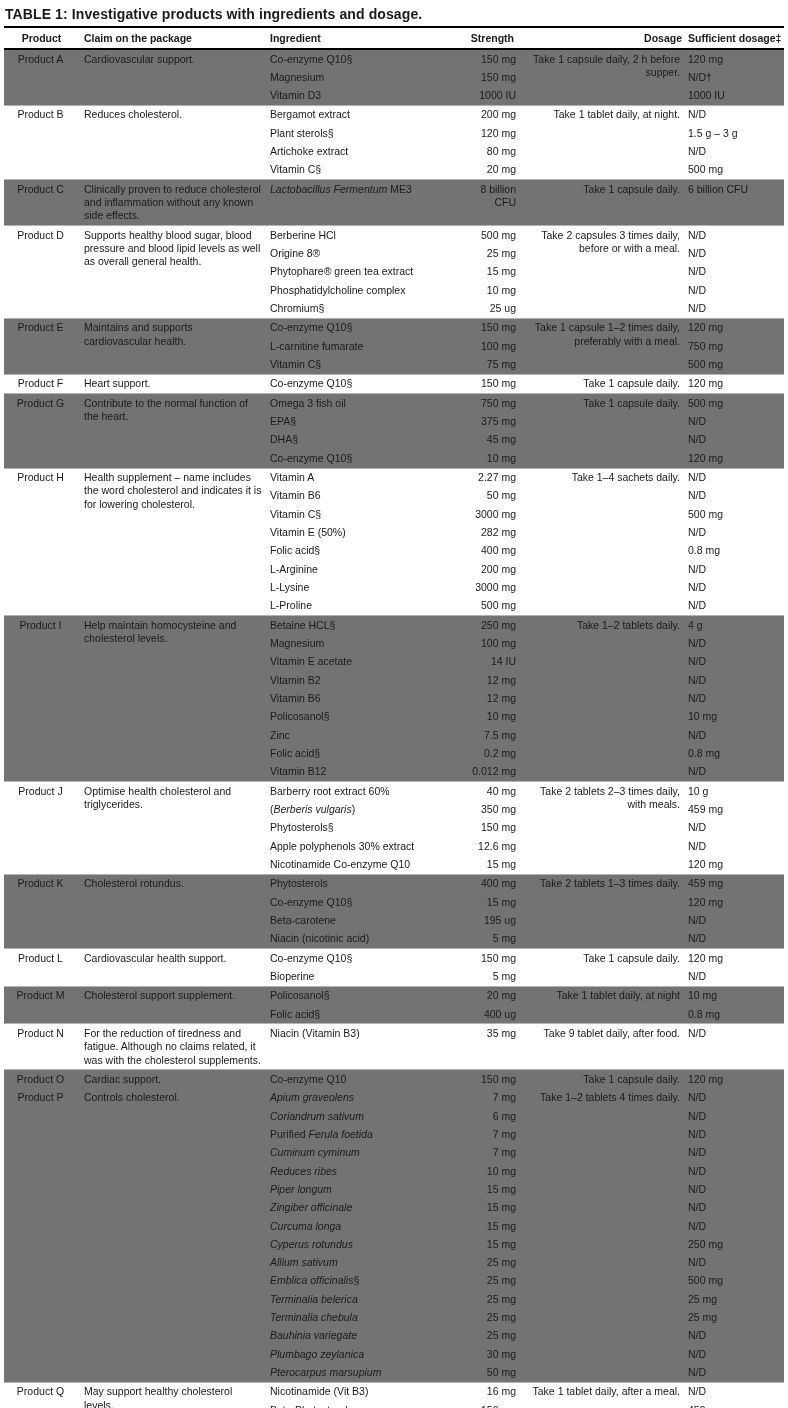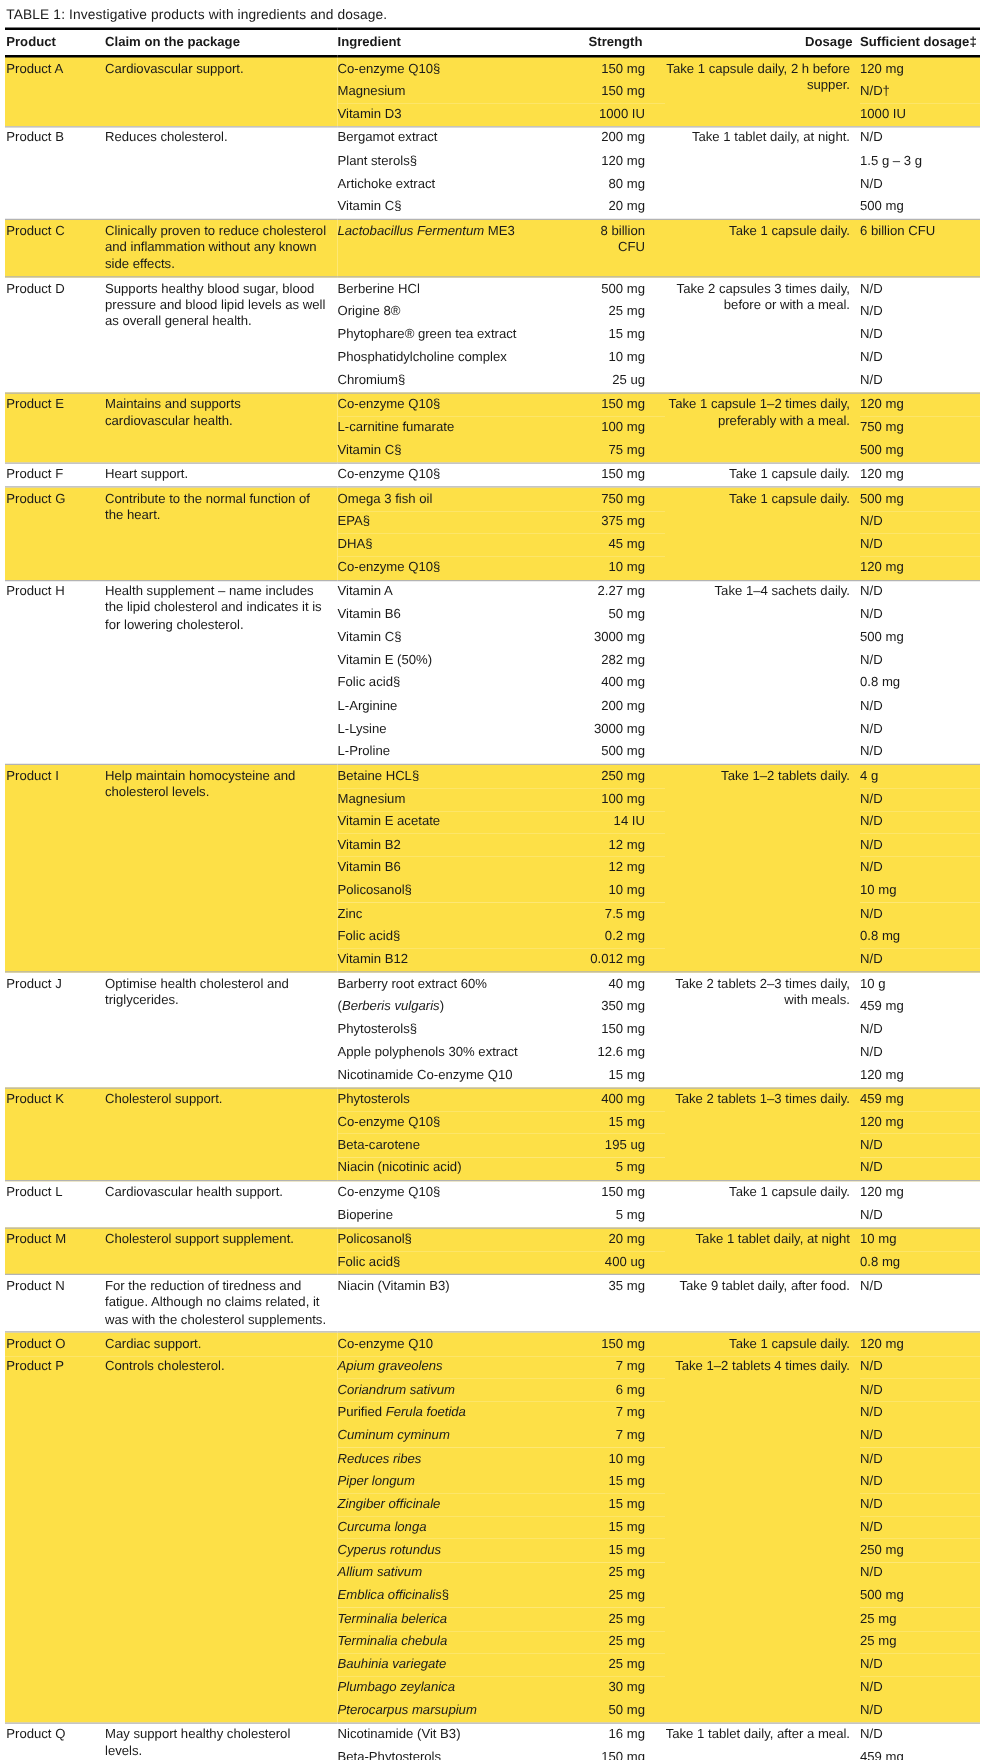--- a/index.html
+++ b/index.html
@@ -8,22 +8,22 @@
     background: #ffffff;
     font-family: "Liberation Sans", sans-serif;
     color: #1a1a1a;
   }
   .page {
     width: 780px;
     margin: 0 auto;
     padding: 3px 4px 8px 4px;
   }
   .table-title {
-    font-size: 11px;
-    font-weight: normal;
+    font-size: 14px;
+    font-weight: bold;
     padding: 3px 0 4px 1px;
     letter-spacing: 0.1px;
   }
   table {
     border-collapse: collapse;
     table-layout: fixed;
     width: 780px;
     border-bottom: 3px solid #000;
   }
   thead th {
@@ -34,23 +34,23 @@
     text-align: left;
     vertical-align: bottom;
     padding: 4px 6px 4px 0;
   }
   td {
     font-size: 10.5px;
     line-height: 1.27;
     vertical-align: top;
     padding: 2.5px 8px 2.5px 0;
   }
-  tr.shaded { background: #fde047; }
+  tr.shaded { background: #737373; }
   tr.sep td { border-top: 1px solid #b3b3b3; }
-  .col-product   { width: 80px;  padding-left: 1px; }
+  .col-product   { width: 80px;  padding-left: 1px; text-align: center; }
   .col-claim     { width: 186px; }
   .col-ingredient{ width: 190px; }
   .col-strength  { width: 72px;  text-align: right; padding-right: 16px; }
   .col-dosage    { width: 156px; text-align: right; }
   .col-sufficient{ width: 96px;  padding-right: 2px; }
   th.col-strength { padding-right: 18px; }
   .ital { font-style: italic; margin-top: 40px; }
 </style>
 </head>
 <body>
@@ -202,21 +202,21 @@
           <td class="col-strength"><span>45 mg</span></td>
           <td class="col-sufficient"><span>N/D</span></td>
         </tr>
         <tr class="shaded">
           <td class="col-ingredient"><span>Co-enzyme Q10§</span></td>
           <td class="col-strength"><span>10 mg</span></td>
           <td class="col-sufficient"><span>120 mg</span></td>
         </tr>
         <tr class="sep">
           <td class="col-product" rowspan="8"><span>Product H</span></td>
-          <td class="col-claim" rowspan="8"><span>Health supplement – name includes the lipid cholesterol and indicates it is for lowering cholesterol.</span></td>
+          <td class="col-claim" rowspan="8"><span>Health supplement – name includes the word cholesterol and indicates it is for lowering cholesterol.</span></td>
           <td class="col-ingredient"><span>Vitamin A</span></td>
           <td class="col-strength"><span>2.27 mg</span></td>
           <td class="col-dosage" rowspan="8"><span>Take 1–4 sachets daily.</span></td>
           <td class="col-sufficient"><span>N/D</span></td>
         </tr>
         <tr>
           <td class="col-ingredient"><span>Vitamin B6</span></td>
           <td class="col-strength"><span>50 mg</span></td>
           <td class="col-sufficient"><span>N/D</span></td>
         </tr>
@@ -321,21 +321,21 @@
           <td class="col-strength"><span>12.6 mg</span></td>
           <td class="col-sufficient"><span>N/D</span></td>
         </tr>
         <tr>
           <td class="col-ingredient"><span>Nicotinamide Co-enzyme Q10</span></td>
           <td class="col-strength"><span>15 mg</span></td>
           <td class="col-sufficient"><span>120 mg</span></td>
         </tr>
         <tr class="shaded sep">
           <td class="col-product" rowspan="4"><span>Product K</span></td>
-          <td class="col-claim" rowspan="4"><span>Cholesterol support.</span></td>
+          <td class="col-claim" rowspan="4"><span>Cholesterol rotundus.</span></td>
           <td class="col-ingredient"><span>Phytosterols</span></td>
           <td class="col-strength"><span>400 mg</span></td>
           <td class="col-dosage" rowspan="4"><span>Take 2 tablets 1–3 times daily.</span></td>
           <td class="col-sufficient"><span>459 mg</span></td>
         </tr>
         <tr class="shaded">
           <td class="col-ingredient"><span>Co-enzyme Q10§</span></td>
           <td class="col-strength"><span>15 mg</span></td>
           <td class="col-sufficient"><span>120 mg</span></td>
         </tr>

